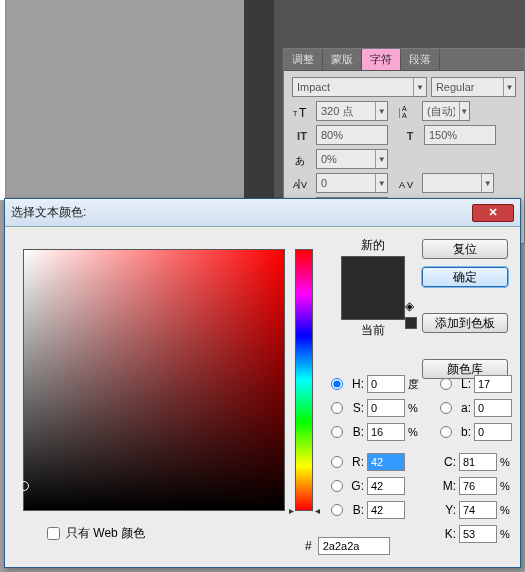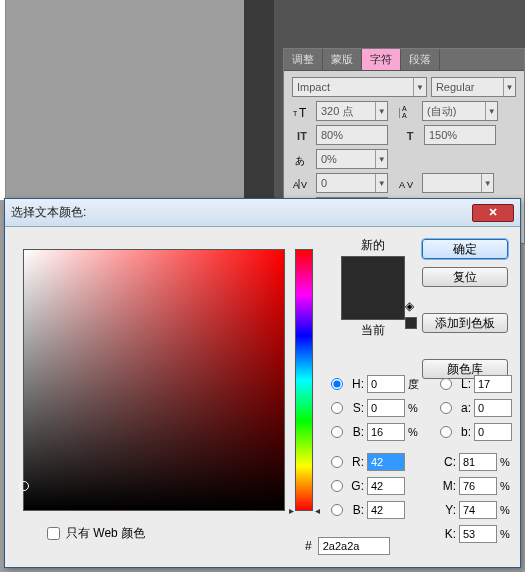--- a/index.html
+++ b/index.html
@@ -106,21 +106,21 @@
         <input value="320 点" style="">
         <div class="drop">▼</div>
       </div>
       <span class="ico" style="margin-left:6px">
         <svg width="18" height="14">
             <text x="3" y="6" font-size="7">A</text>
             <text x="3" y="13" font-size="7">A</text>
             <line x1="0" y1="3" x2="0" y2="13" stroke="#333"></line>
           </svg>
       </span>
-      <div class="combo" style="width:76px">
+      <div class="combo" style="width:48px">
         <input value="(自动)" style="">
         <div class="drop">▼</div>
       </div>
     </div>
     <div class="row">
       <span class="ico">
           <b>IT</b>
         </span>
       <div class="combo" style="width:72px">
         <input value="80%" style="">
@@ -202,22 +202,22 @@
       <div class="swatches">
         <div class="sw-top"></div>
         <div class="sw-bot"></div>
       </div>
       <div class="lab" style="margin-top:2px">当前</div>
     </div>
     <div class="cube">◈</div>
     <div class="tiny-sw"></div>
 
     <div class="btns">
+      <button class="btn">复位</button>
       <button class="btn primary">确定</button>
-      <button class="btn">复位</button>
       <div class="spacer"></div>
       <button class="btn">添加到色板</button>
       <div class="spacer"></div>
       <button class="btn">颜色库</button>
     </div>
 
     <div class="fields">
       <div class="col2">
         <div>
           <div class="fld-row">

